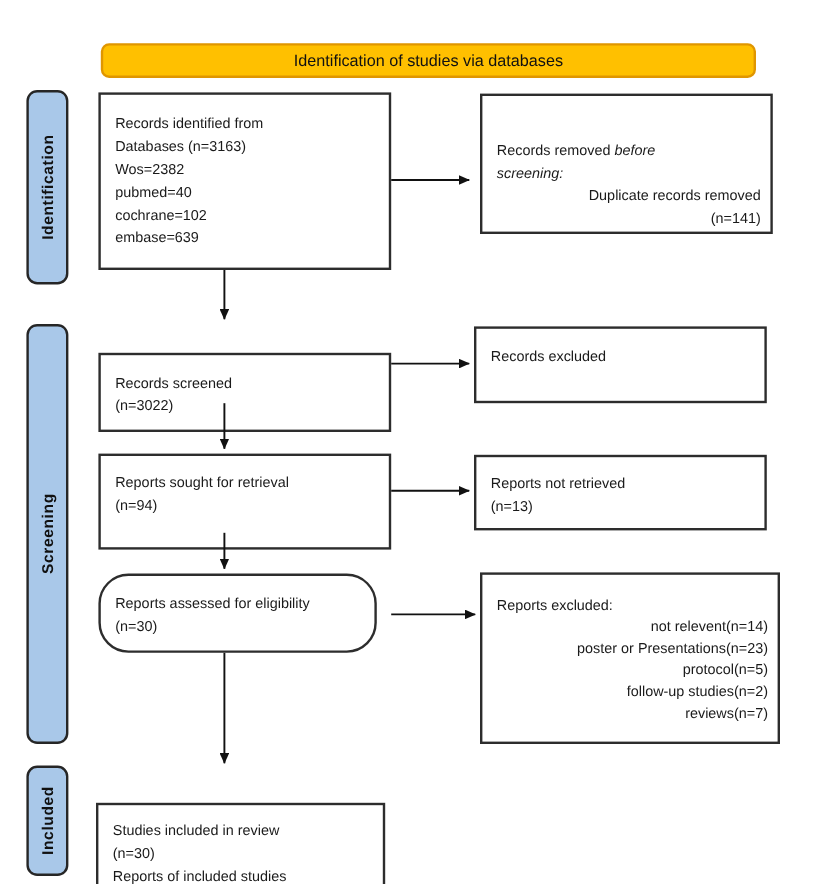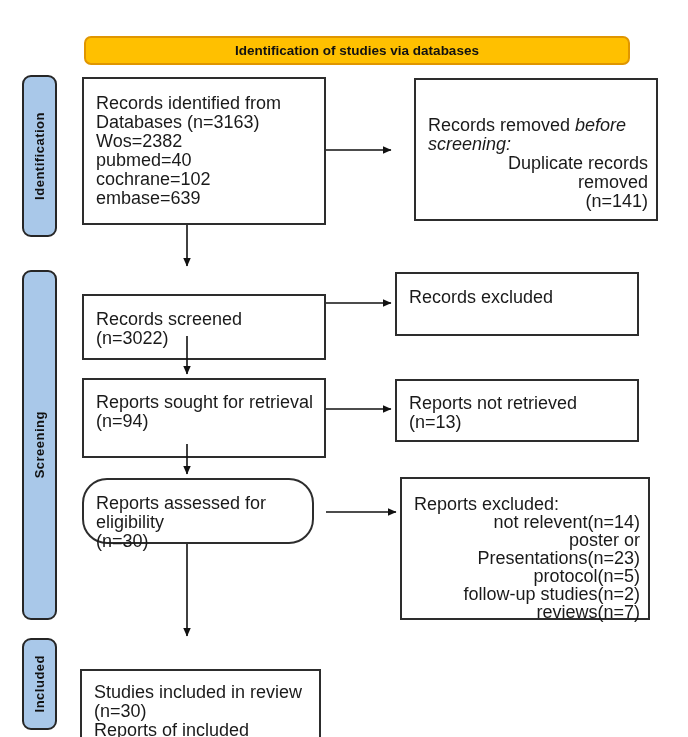--- a/index.html
+++ b/index.html
@@ -6,47 +6,47 @@
   #stage{
     position:relative;width:688px;height:737px;background:#ffffff;
     font-family:"Liberation Sans","DejaVu Sans",sans-serif;color:#1a1a1a;
     overflow:hidden;
   }
   
   #header-banner{
     position:absolute;left:84px;top:36px;width:546px;height:29px;
     background:#FFC000;border:2px solid #E09600;border-radius:7px;
     box-sizing:border-box;display:flex;align-items:center;justify-content:center;
-    font-size:13.5px;font-weight:bold;color:#111;
+    font-size:13.5px;font-weight:normal;color:#111;
   }
   
   .pill{
     position:absolute;left:22px;width:35px;background:#A9C8E9;
     border:2px solid #262626;border-radius:9px;box-sizing:border-box;
     display:flex;align-items:center;justify-content:center;
   }
   .pill .vtext{
     writing-mode:vertical-rl;transform:rotate(180deg);
     font-size:13px;font-weight:bold;letter-spacing:.5px;color:#111;
     white-space:nowrap;
   }
   #pill-identification{top:75px;height:162px;}
   #pill-screening{top:270px;height:350px;}
   #pill-included{top:638px;height:92px;}
   
   .fbox{
     position:absolute;background:#fff;border:2px solid #2D2D2D;
-    box-sizing:border-box;font-size:18px;line-height:19px;
+    box-sizing:border-box;font-size:12px;line-height:19px;
     padding:12px 8px 0 12px;color:#1a1a1a;
   }
   .fbox .line{display:block;}
   .indent{padding-left:24px;text-align:right;}
   .it{font-style:italic;}
   #box-records-identified{left:82px;top:77px;width:244px;height:148px;padding-top:15px;}
-  #box-records-removed{left:414px;top:78px;width:244px;height:143px;padding-top:36px;}
+  #box-records-removed{left:400px;top:78px;width:244px;height:117px;padding-top:36px;}
   #box-records-screened{left:82px;top:270px;width:244px;height:66px;padding-top:14px;margin-top:24px;}
   #box-records-excluded{left:395px;top:272px;width:244px;height:64px;padding-top:14px;}
   #box-reports-sought{left:82px;top:378px;width:244px;height:80px;padding-top:13px;}
   #box-reports-not-retrieved{left:395px;top:379px;width:244px;height:63px;padding-top:13px;}
   #box-reports-assessed{left:82px;top:478px;width:232px;height:66px;padding-top:14px;border-radius:25px;}
   #box-reports-excluded{left:400px;top:477px;width:250px;height:143px;padding-top:16px;line-height:18px;}
   #box-reports-excluded .indent{padding-left:26px;}
   #box-studies-included{left:80px;top:669px;width:241px;height:88px;padding-top:12px;}
   
   #flow-arrows{position:absolute;left:0;top:0;pointer-events:none;}

